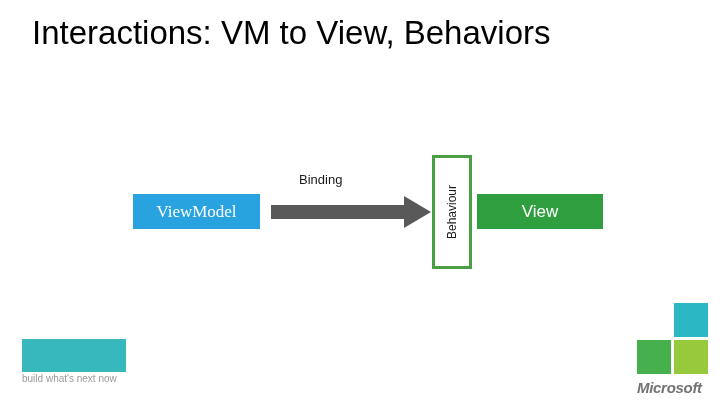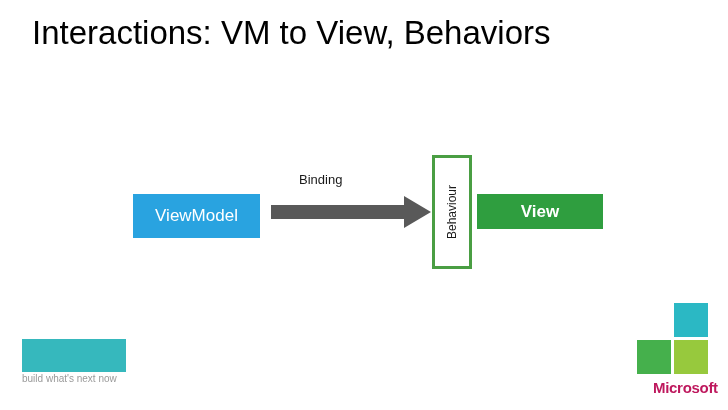--- a/index.html
+++ b/index.html
@@ -35,42 +35,42 @@
     top: 0;
     width: 728px;
     height: 410px;
   }
 
   .box-viewmodel {
     position: absolute;
     left: 133px;
     top: 194px;
     width: 127px;
-    height: 44px;
+    height: 35px;
     background: #29a3e0;
     display: flex;
     align-items: center;
     justify-content: center;
     color: #ffffff;
     font-size: 17px;
+    font-family: Liberation Serif, serif;
   }
 
   .box-view {
     position: absolute;
     left: 477px;
     top: 194px;
     width: 126px;
     height: 35px;
     background: #2f9e3f;
     display: flex;
     align-items: center;
     justify-content: center;
     color: #ffffff;
     font-size: 17px;
-    font-weight: bold;
   }
 
   .box-behaviour {
     position: absolute;
     left: 432px;
     top: 155px;
     width: 40px;
     height: 114px;
     background: #ffffff;
     border: 3px solid #4a9e43;
@@ -141,25 +141,26 @@
   .ms-logo .sq {
     position: absolute;
     width: 34px;
     height: 34px;
   }
   .ms-logo .sq-teal   { left: 37px; top: 0px;  background: #2bb8c4; }
   .ms-logo .sq-green  { left: 0px;  top: 37px; background: #45b04c; }
   .ms-logo .sq-lime   { left: 37px; top: 37px; background: #97c93d; }
   .ms-logo .ms-word {
     position: absolute;
-    left: 16px;
+    left: 0px;
     top: 76px;
     font-size: 15px;
     font-weight: bold;
-    color: #be185d;
+    font-style: italic;
+    color: #737373;
     letter-spacing: -0.3px;
     white-space: nowrap;
   }
 </style>
 </head>
 <body>
 
 <div id="slide">
 
   <div id="slide-title">Interactions: VM to View, Behaviors</div>

